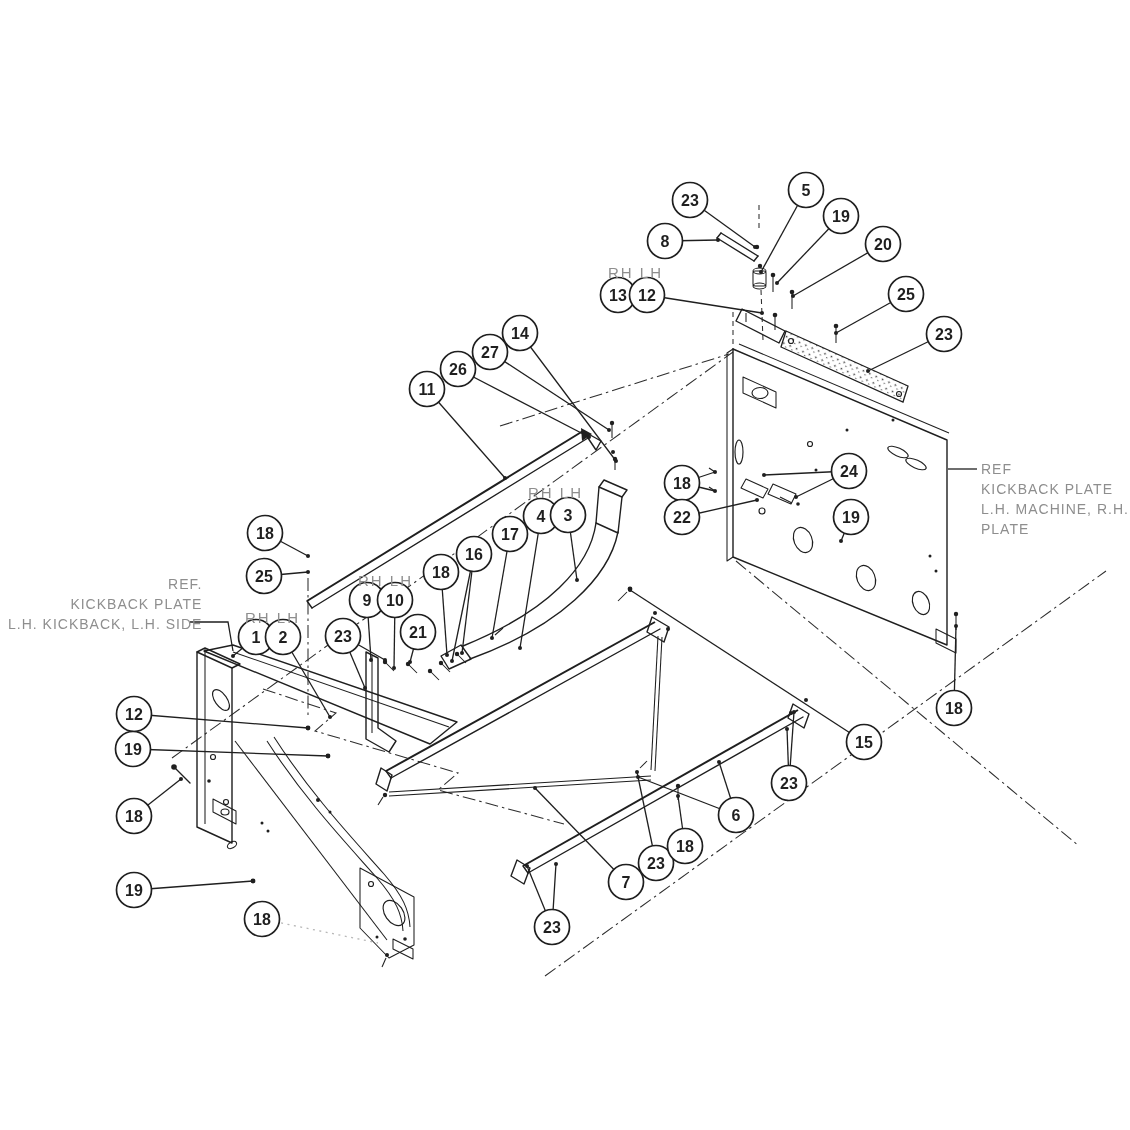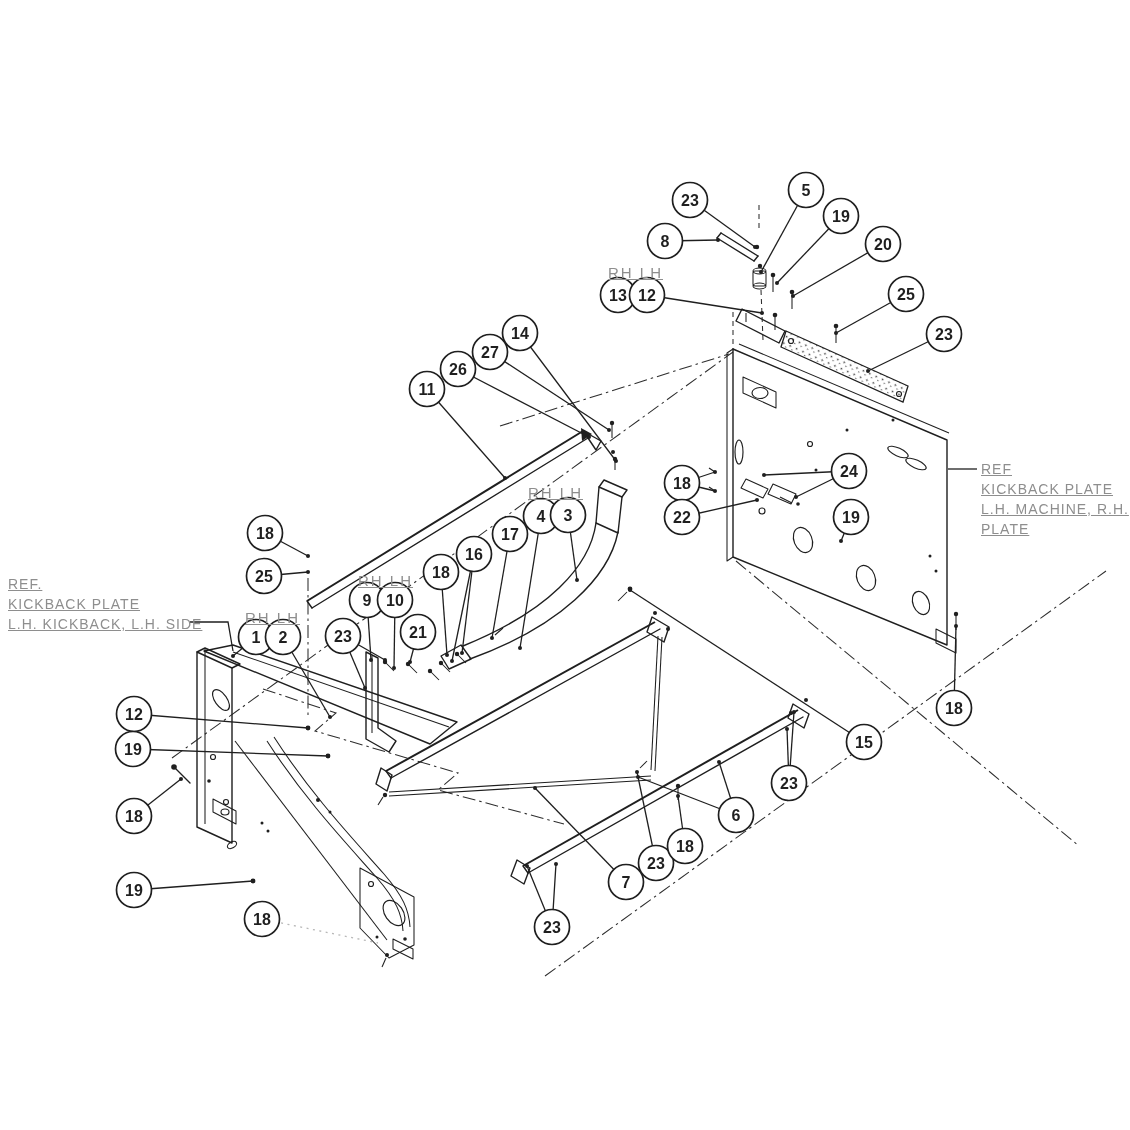--- a/index.html
+++ b/index.html
@@ -20,23 +20,23 @@
   .dot    {fill:var(--line);stroke:none;}
   .hole   {fill:none;stroke:var(--line);stroke-width:1.15;}
   .fillb  {fill:var(--line);stroke:none;}
   
   .leader {stroke:var(--line);stroke-width:1.3;fill:none;}
   .leader.dotted{stroke:#b8b8b8;stroke-dasharray:2 4.5;}
   .balloon{fill:#fff;stroke:var(--line);stroke-width:1.7;}
   .balloon-num{font-family:"Liberation Sans",sans-serif;font-size:16px;font-weight:600;
                fill:var(--line);text-anchor:middle;}
   
-  .rhlh{position:absolute;color:var(--muted);font-size:15px;letter-spacing:2px;white-space:nowrap;text-decoration:underline;}
+  .rhlh{position:absolute;color:var(--muted);font-size:15px;letter-spacing:2px;white-space:nowrap;}
   .refblock{position:absolute;color:var(--muted);font-size:14px;letter-spacing:1px;
-            line-height:20px;white-space:nowrap;text-decoration:underline;}
+            line-height:20px;white-space:nowrap;}
   .refblock div{height:20px;}
 </style>
 </head>
 <body>
 
 <div class="canvas">
 
   <svg width="1130" height="1130" viewBox="0 0 1130 1130">
     <defs>
       <pattern id="stipple" width="7" height="7" patternUnits="userSpaceOnUse" patternTransform="rotate(24)">
@@ -502,21 +502,21 @@
           <text x="954" y="713.5" class="balloon-num">18</text>
         </g>
       </g>
   </svg>
 
   <span class="rhlh" style="left:608px;top:264px;">RH LH</span>
   <span class="rhlh" style="left:528px;top:484px;">RH LH</span>
   <span class="rhlh" style="left:358px;top:572px;">RH LH</span>
   <span class="rhlh" style="left:245px;top:609px;">RH LH</span>
 
-  <div class="refblock" style="left:8px;top:574px;">
+  <div class="refblock" style="left:8px;top:574px;text-align:right;">
     <div>REF.</div>
     <div>KICKBACK PLATE</div>
     <div>L.H. KICKBACK, L.H. SIDE</div>
   </div>
   <div class="refblock" style="left:981px;top:459px;">
     <div>REF</div>
     <div>KICKBACK PLATE</div>
     <div>L.H. MACHINE, R.H.</div>
     <div>PLATE</div>
   </div>

